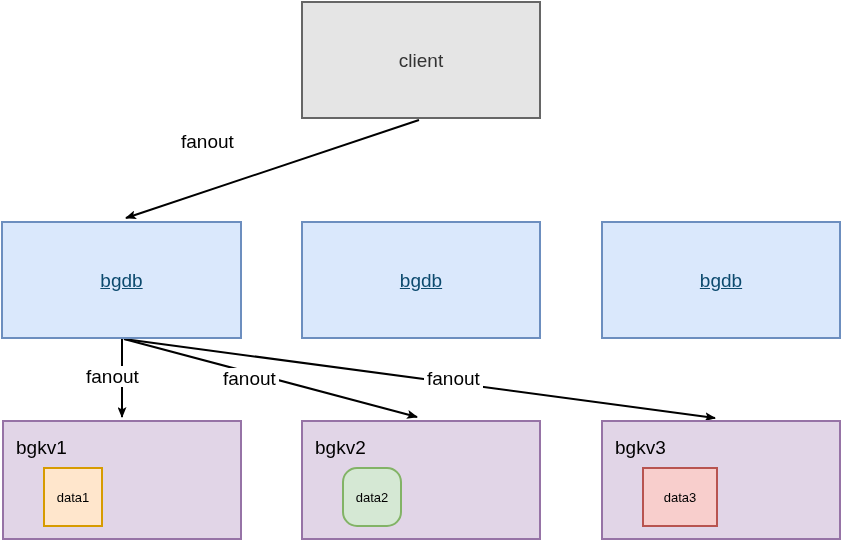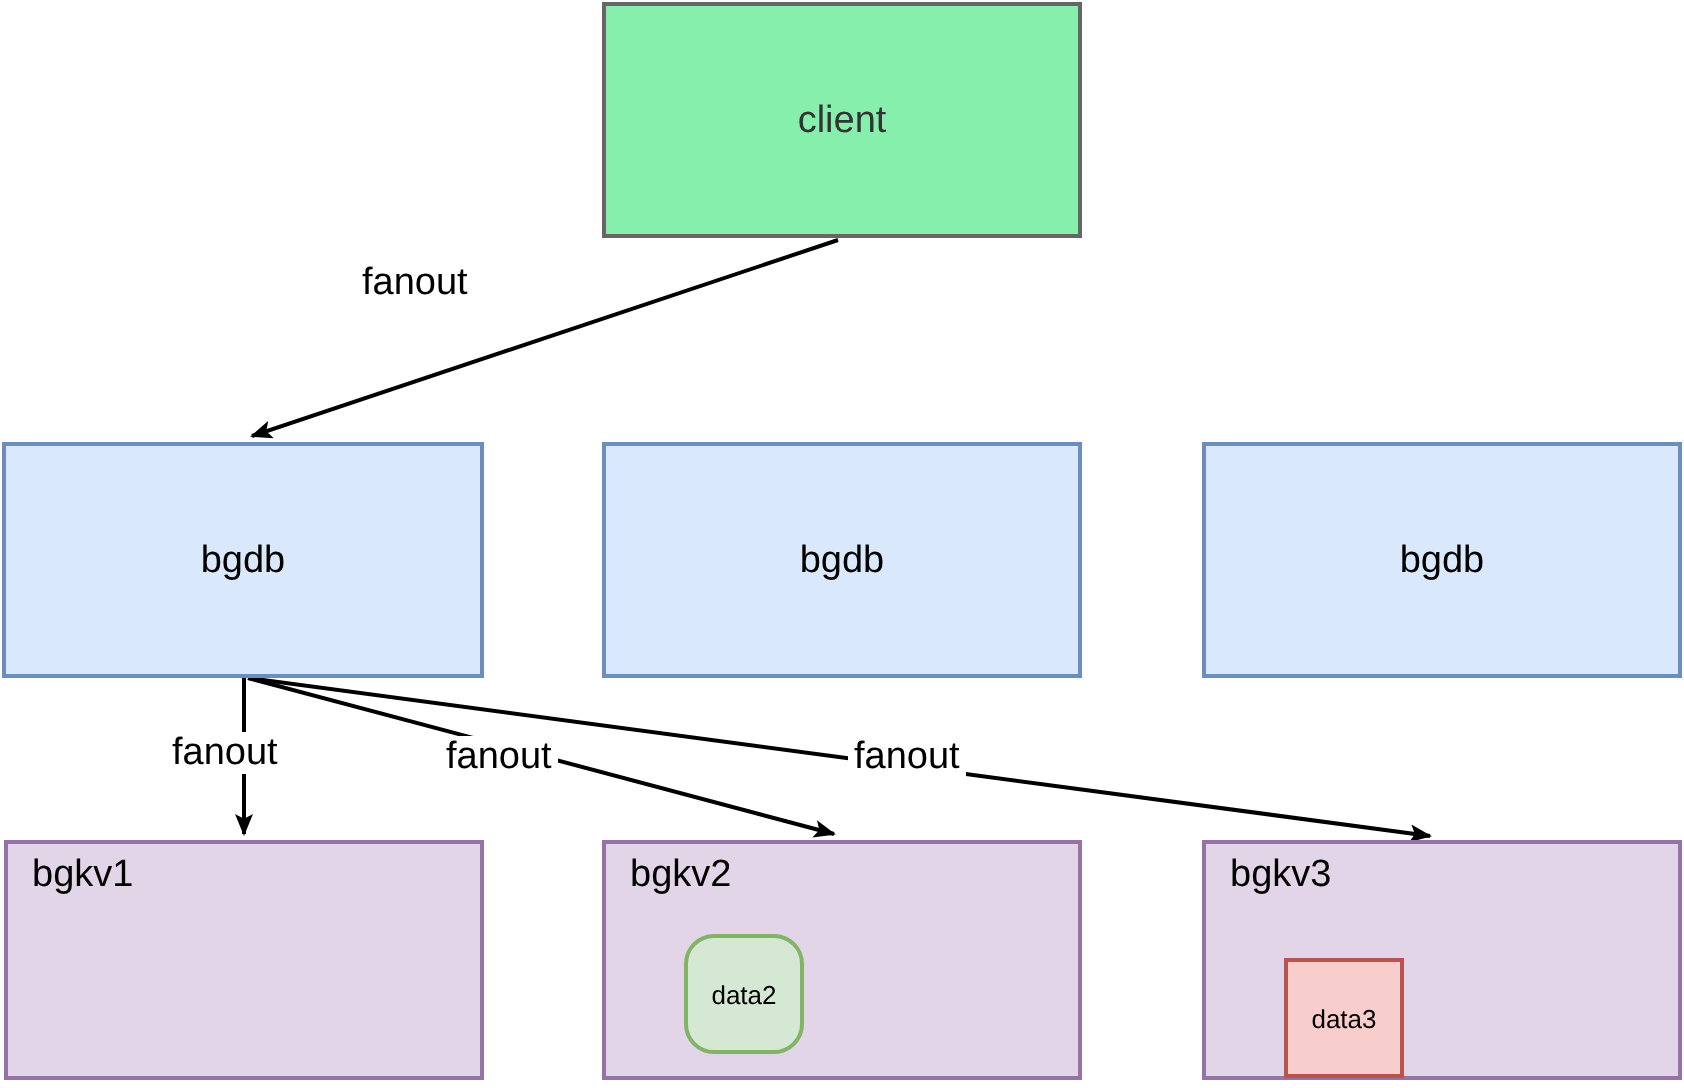--- a/index.html
+++ b/index.html
@@ -26,40 +26,41 @@
     align-items: center;
     justify-content: center;
   }
   .node-label {
     font-size: 19px;
     line-height: 1;
     white-space: nowrap;
   }
   
   .client-box {
-    background: #86efac;
+    background: #e5e5e5;
     border-color: #666666;
     color: #333333;
   }
   
   .bgdb-box {
     background: #dae8fc;
     border-color: #6c8ebf;
-    color: #000000;
+    color: #0c4a6e;
+    text-decoration: underline;
   }
   
   .bgkv-box {
     background: #e1d5e7;
     border-color: #9673a6;
     color: #000000;
   }
   .bgkv-title {
     position: absolute;
     left: 12px;
-    top: 5px;
+    top: 15px;
     font-size: 19px;
     line-height: 1.2;
     white-space: nowrap;
   }
   
   .data-box {
     position: absolute;
     box-sizing: border-box;
     border-width: 2px;
     border-style: solid;
@@ -132,29 +133,32 @@
   <div class="node node-center bgdb-box" style="left:301px; top:221px; width:240px; height:118px;">
     <span class="node-label">bgdb</span>
   </div>
 
   <div class="node node-center bgdb-box" style="left:601px; top:221px; width:240px; height:118px;">
     <span class="node-label">bgdb</span>
   </div>
 
   <div class="node bgkv-box" style="left:2px; top:420px; width:240px; height:120px;">
     <span class="bgkv-title">bgkv1</span>
+    <div class="data-box data1" style="left:39px; top:45px; width:60px; height:60px;">
+      <span>data1</span>
+    </div>
   </div>
 
   <div class="node bgkv-box" style="left:301px; top:420px; width:240px; height:120px;padding-left:44px;">
     <span class="bgkv-title">bgkv2</span>
     <div class="data-box data2" style="left:39px; top:45px; width:60px; height:60px;border-radius:15px;">
       <span>data2</span>
     </div>
   </div>
 
   <div class="node bgkv-box" style="left:601px; top:420px; width:240px; height:120px;">
     <span class="bgkv-title">bgkv3</span>
-    <div class="data-box data3" style="left:39px; top:45px; width:60px; height:60px;margin-top:12px;">
+    <div class="data-box data3" style="left:39px; top:45px; width:76px; height:60px;">
       <span>data3</span>
     </div>
   </div>
 
 </div>
 
 </body></html>

